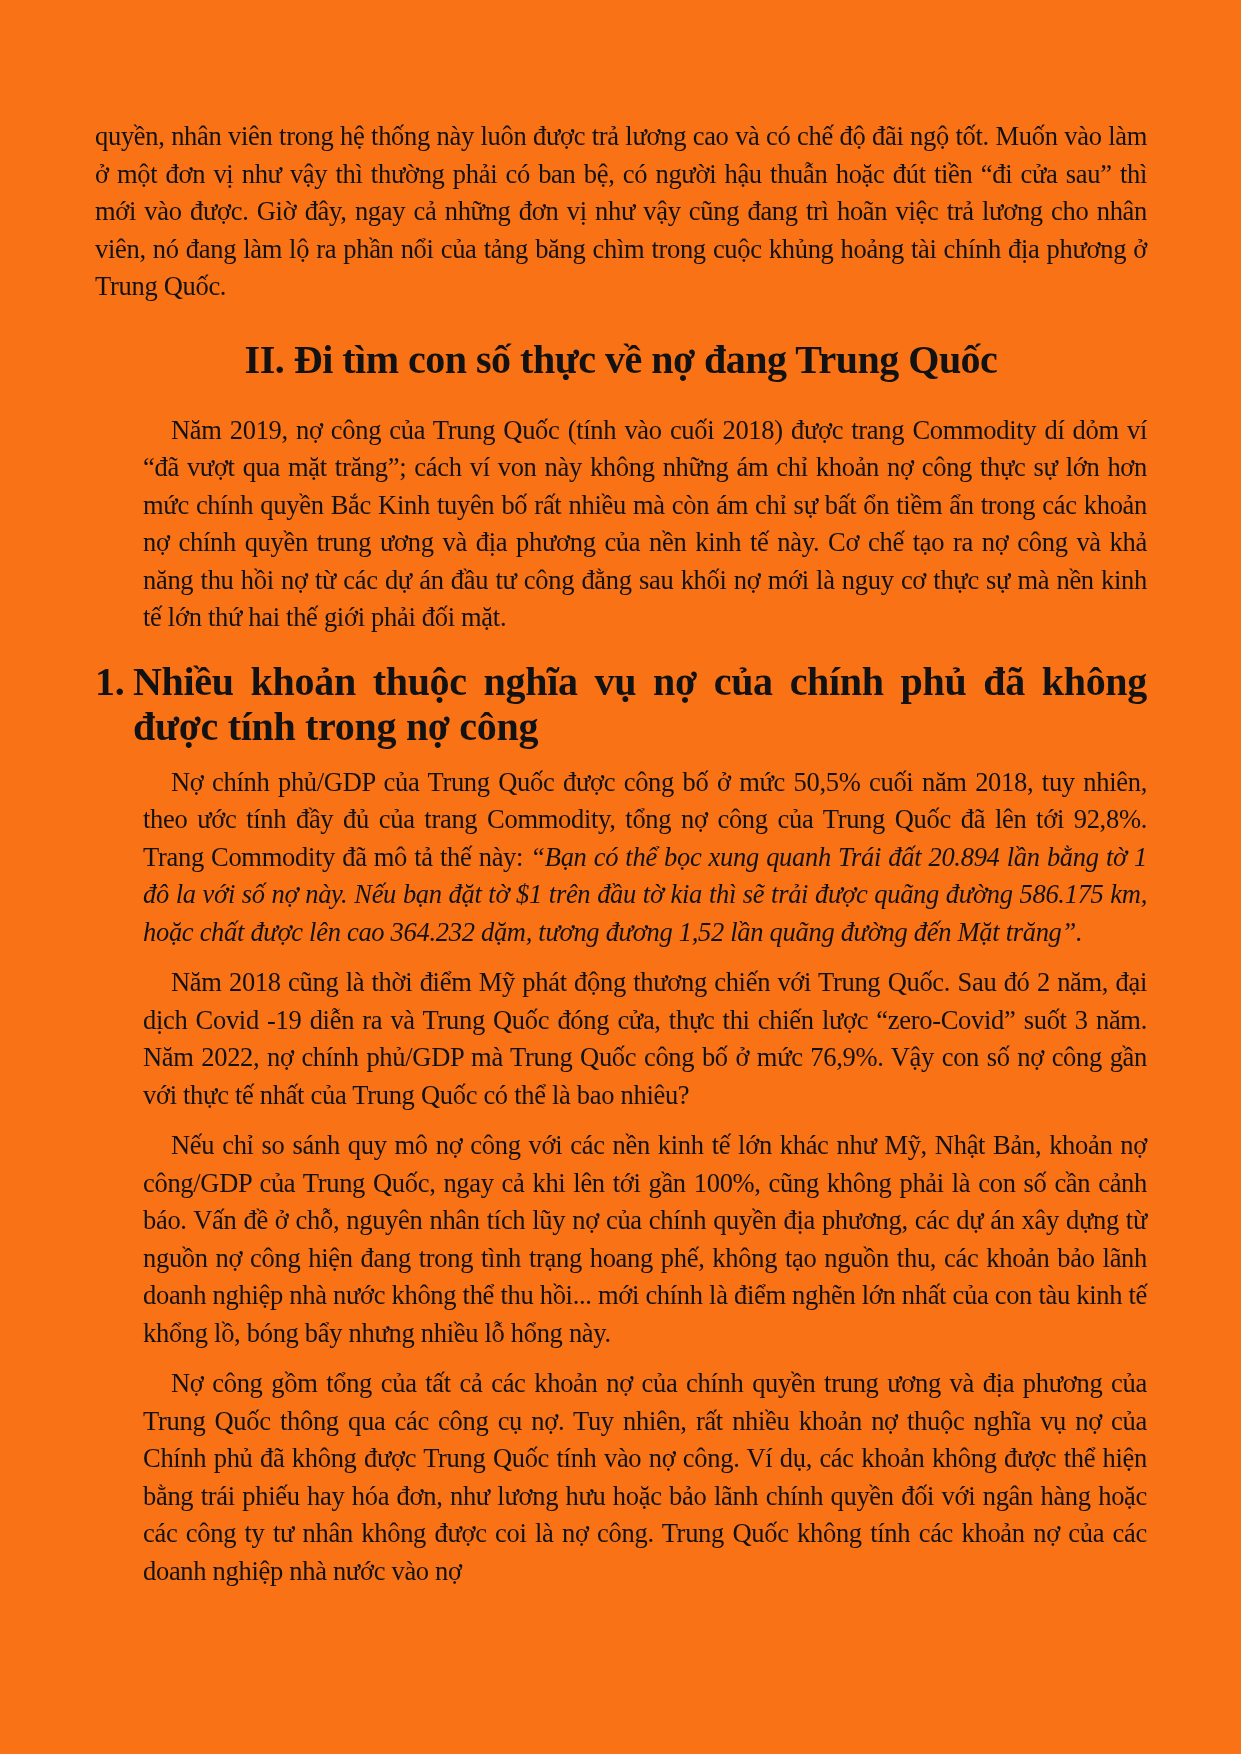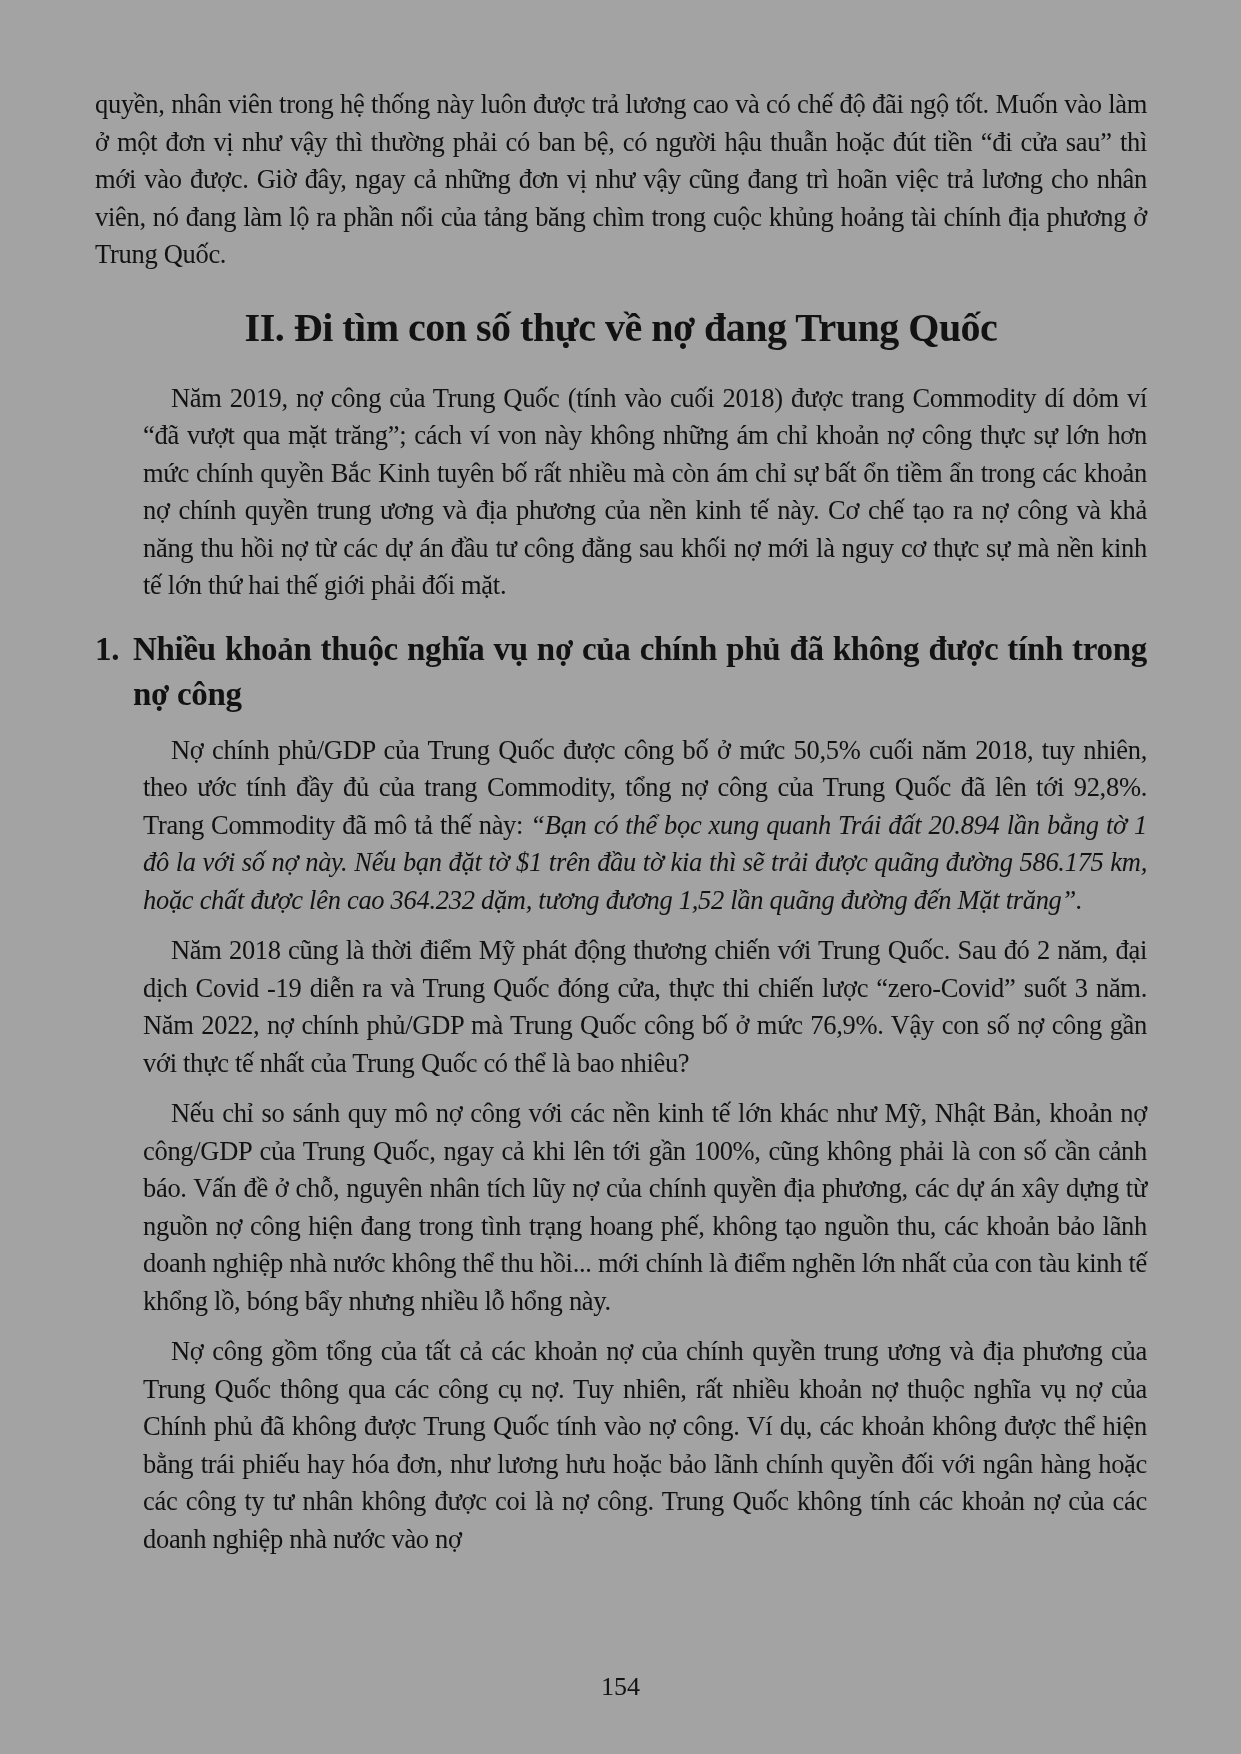--- a/index.html
+++ b/index.html
@@ -10,23 +10,23 @@
   body {
     width: 1241px;
     height: 1754px;
     position: relative;
     font-family: "Liberation Serif", "DejaVu Serif", serif;
     color: #121212;
   }
   .page {
     position: absolute;
     inset: 0;
-    background: #a3a3a3;
+    background: #f97316;
     box-sizing: border-box;
-    padding: 86px 94px 0 95px;
+    padding: 118px 94px 0 95px;
   }
   .para {
     font-size: 26.5px;
     line-height: 37.5px;
     text-align: justify;
     letter-spacing: -0.3px;
     margin: 0 0 13px 0;
   }
   .para.indent {
     text-indent: 28px;
@@ -37,21 +37,21 @@
   }
   .section-heading {
     font-size: 40px;
     line-height: 52px;
     font-weight: bold;
     text-align: center;
     letter-spacing: -0.5px;
     margin: 28px 0 26px 0;
   }
   .subsection-heading {
-    font-size: 33px;
+    font-size: 40px;
     line-height: 45px;
     font-weight: bold;
     letter-spacing: -0.3px;
     text-align: justify;
     margin: 22px 0 15px 0;
     padding-left: 38px;
     text-indent: -38px;
   }
   .subsection-heading .num {
     display: inline-block;
@@ -83,15 +83,14 @@
   <h3 class="subsection-heading"><span class="num">1.</span><span>Nhiều khoản thuộc nghĩa vụ nợ của chính phủ đã không được tính trong nợ công</span></h3>
 
   <p class="para indent"><span>Nợ chính phủ/GDP của Trung Quốc được công bố ở mức 50,5% cuối năm 2018, tuy nhiên, theo ước tính đầy đủ của trang Commodity, tổng nợ công của Trung Quốc đã lên tới 92,8%. Trang Commodity đã mô tả thế này: </span><em>“Bạn có thể bọc xung quanh Trái đất 20.894 lần bằng tờ 1 đô la với số nợ này. Nếu bạn đặt tờ $1 trên đầu tờ kia thì sẽ trải được quãng đường 586.175 km, hoặc chất được lên cao 364.232 dặm, tương đương 1,52 lần quãng đường đến Mặt trăng”.</em></p>
 
   <p class="para indent">Năm 2018 cũng là thời điểm Mỹ phát động thương chiến với Trung Quốc. Sau đó 2 năm, đại dịch Covid -19 diễn ra và Trung Quốc đóng cửa, thực thi chiến lược “zero-Covid” suốt 3 năm. Năm 2022, nợ chính phủ/GDP mà Trung Quốc công bố ở mức 76,9%. Vậy con số nợ công gần với thực tế nhất của Trung Quốc có thể là bao nhiêu?</p>
 
   <p class="para indent">Nếu chỉ so sánh quy mô nợ công với các nền kinh tế lớn khác như Mỹ, Nhật Bản, khoản nợ công/GDP của Trung Quốc, ngay cả khi lên tới gần 100%, cũng không phải là con số cần cảnh báo. Vấn đề ở chỗ, nguyên nhân tích lũy nợ của chính quyền địa phương, các dự án xây dựng từ nguồn nợ công hiện đang trong tình trạng hoang phế, không tạo nguồn thu, các khoản bảo lãnh doanh nghiệp nhà nước không thể thu hồi... mới chính là điểm nghẽn lớn nhất của con tàu kinh tế khổng lồ, bóng bẩy nhưng nhiều lỗ hổng này.</p>
 
   <p class="para indent">Nợ công gồm tổng của tất cả các khoản nợ của chính quyền trung ương và địa phương của Trung Quốc thông qua các công cụ nợ. Tuy nhiên, rất nhiều khoản nợ thuộc nghĩa vụ nợ của Chính phủ đã không được Trung Quốc tính vào nợ công. Ví dụ, các khoản không được thể hiện bằng trái phiếu hay hóa đơn, như lương hưu hoặc bảo lãnh chính quyền đối với ngân hàng hoặc các công ty tư nhân không được coi là nợ công. Trung Quốc không tính các khoản nợ của các doanh nghiệp nhà nước vào nợ</p>
 
-  <div class="page-number">154</div>
 
 </div>
 
 </body></html>

